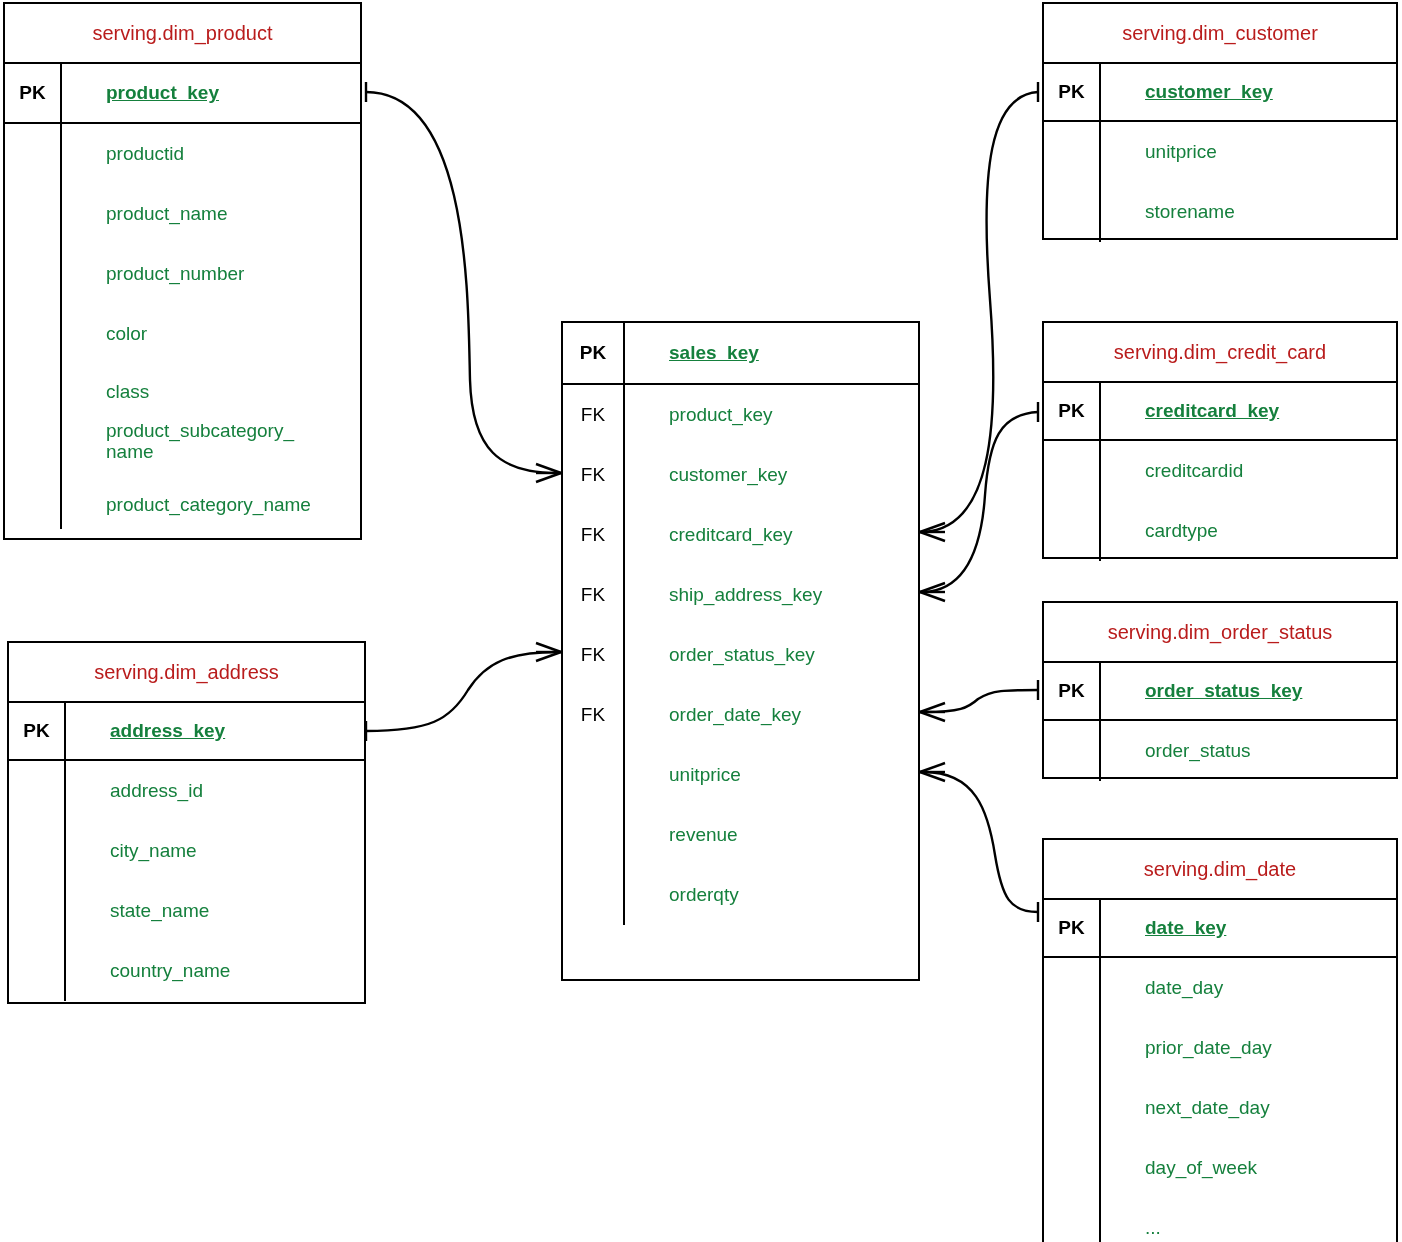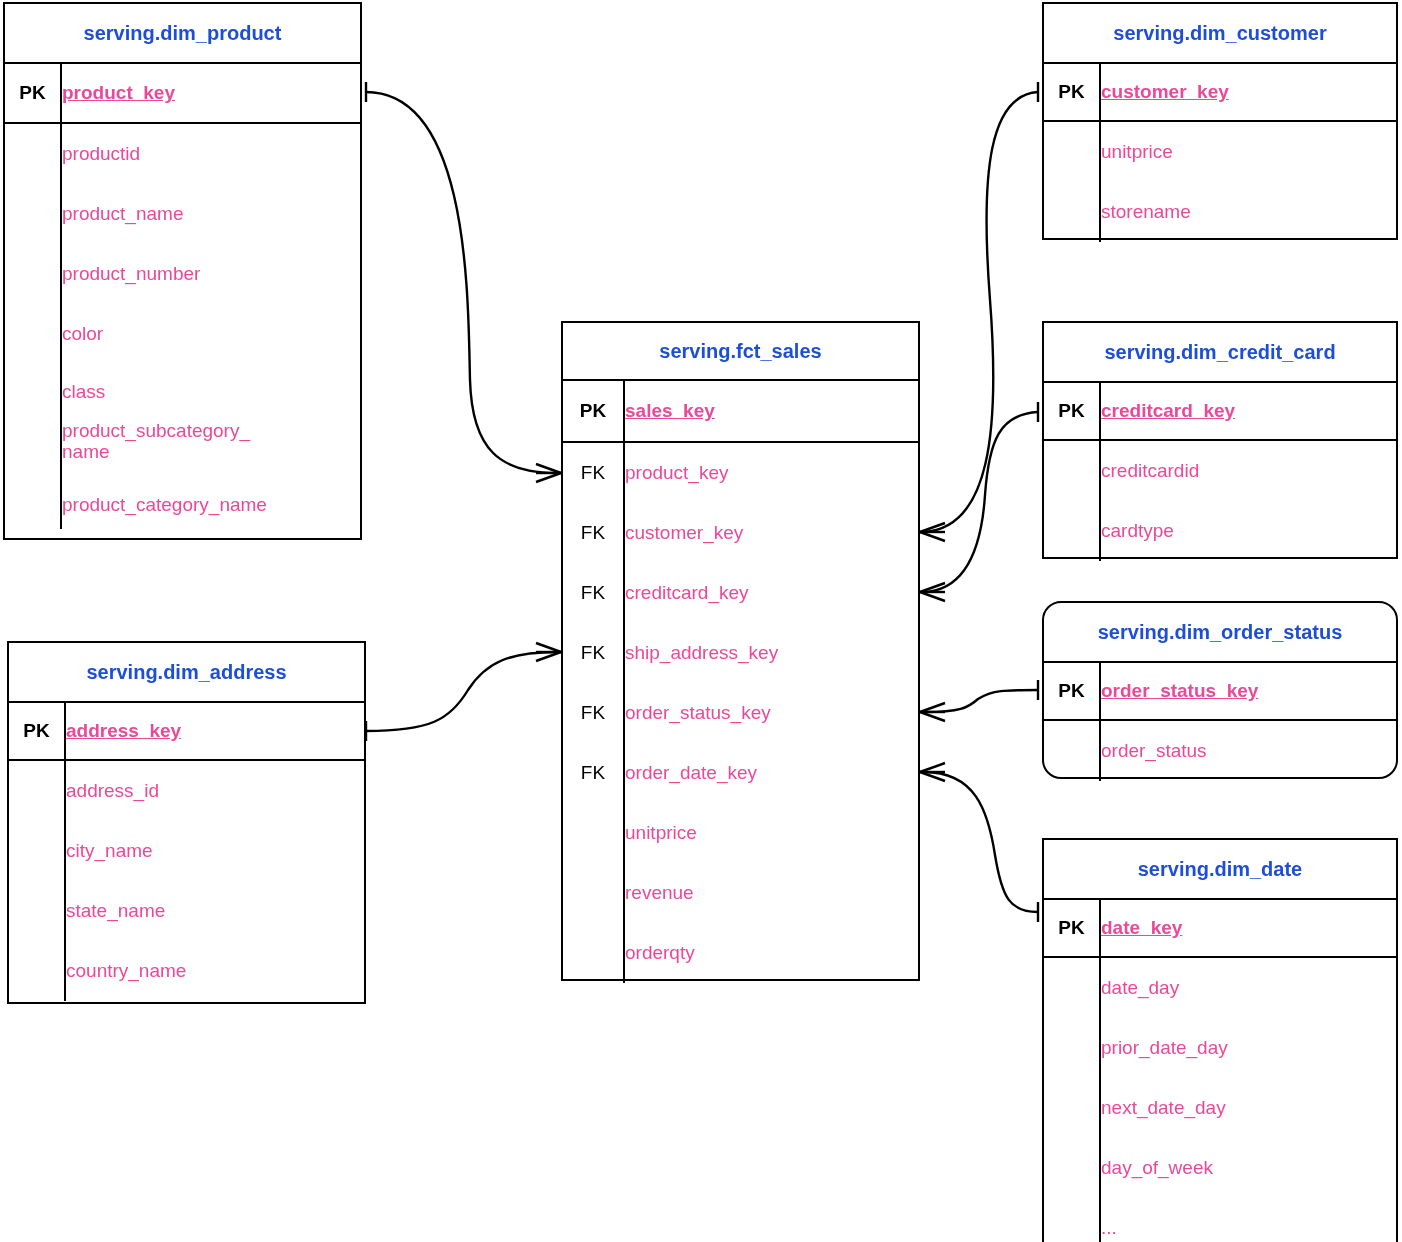--- a/index.html
+++ b/index.html
@@ -20,23 +20,23 @@
     position: absolute;
     box-sizing: border-box;
     border: 2.5px solid #000000;
     background: #ffffff;
     z-index: 5;
   }
   .ent-header {
     box-sizing: border-box;
     width: 100%;
     text-align: center;
-    font-weight: bold;
+    font-weight: normal;
     font-size: 20px;
-    color: #1d4ed8;
+    color: #b91c1c;
     display: flex;
     align-items: center;
     justify-content: center;
     border-bottom: 2.5px solid #000000;
   }
   .ent-pkrow {
     box-sizing: border-box;
     display: flex;
     width: 100%;
     border-bottom: 2.5px solid #000000;
@@ -71,24 +71,26 @@
     justify-content: center;
     width: 100%;
   }
   .keycell.fk {
     font-weight: normal;
     font-size: 19px;
   }
   .fieldcell {
     box-sizing: border-box;
     font-size: 19px;
-    color: #ec4899;
+    color: #15803d;
     display: flex;
     align-items: center;
-    width: 100%;
+    padding-left: 12px;
+    width: 100%;
+    margin-left: 32px;
   }
   .fieldcell.pk {
     font-weight: bold;
     text-decoration: underline;
   }
   .fieldcell.wrap {
     line-height: 1.08;
     display: block;
     padding-top: 2px;
     white-space: pre-line;
@@ -205,21 +207,20 @@
       <div class="fieldcol">
         <div class="fieldcell" style="height:60px;">address_id</div>
         <div class="fieldcell" style="height:60px;">city_name</div>
         <div class="fieldcell" style="height:60px;">state_name</div>
         <div class="fieldcell" style="height:60px;">country_name</div>
       </div>
     </div>
   </div>
 
   <div class="entity" style="left:561px; top:321px; width:359px; height:660px;">
-    <div class="ent-header" style="height:58px;">serving.fct_sales</div>
     <div class="ent-pkrow" style="height:62px;">
       <div class="keycol" style="width:62px;">
         <div class="keycell" style="height:100%;">PK</div>
       </div>
       <div class="fieldcol">
         <div class="fieldcell pk" style="height:100%;">sales_key</div>
       </div>
     </div>
     <div class="ent-body">
       <div class="keycol" style="width:62px;">
@@ -278,21 +279,21 @@
     </div>
     <div class="ent-body">
       <div class="keycol" style="width:57px;"></div>
       <div class="fieldcol">
         <div class="fieldcell" style="height:60px;">creditcardid</div>
         <div class="fieldcell" style="height:60px;">cardtype</div>
       </div>
     </div>
   </div>
 
-  <div class="entity" style="left:1042px; top:601px; width:356px; height:178px;border-radius:19px;">
+  <div class="entity" style="left:1042px; top:601px; width:356px; height:178px;">
     <div class="ent-header" style="height:60px;">serving.dim_order_status</div>
     <div class="ent-pkrow" style="height:58px;">
       <div class="keycol" style="width:57px;">
         <div class="keycell" style="height:100%;">PK</div>
       </div>
       <div class="fieldcol">
         <div class="fieldcell pk" style="height:100%;">order_status_key</div>
       </div>
     </div>
     <div class="ent-body">

